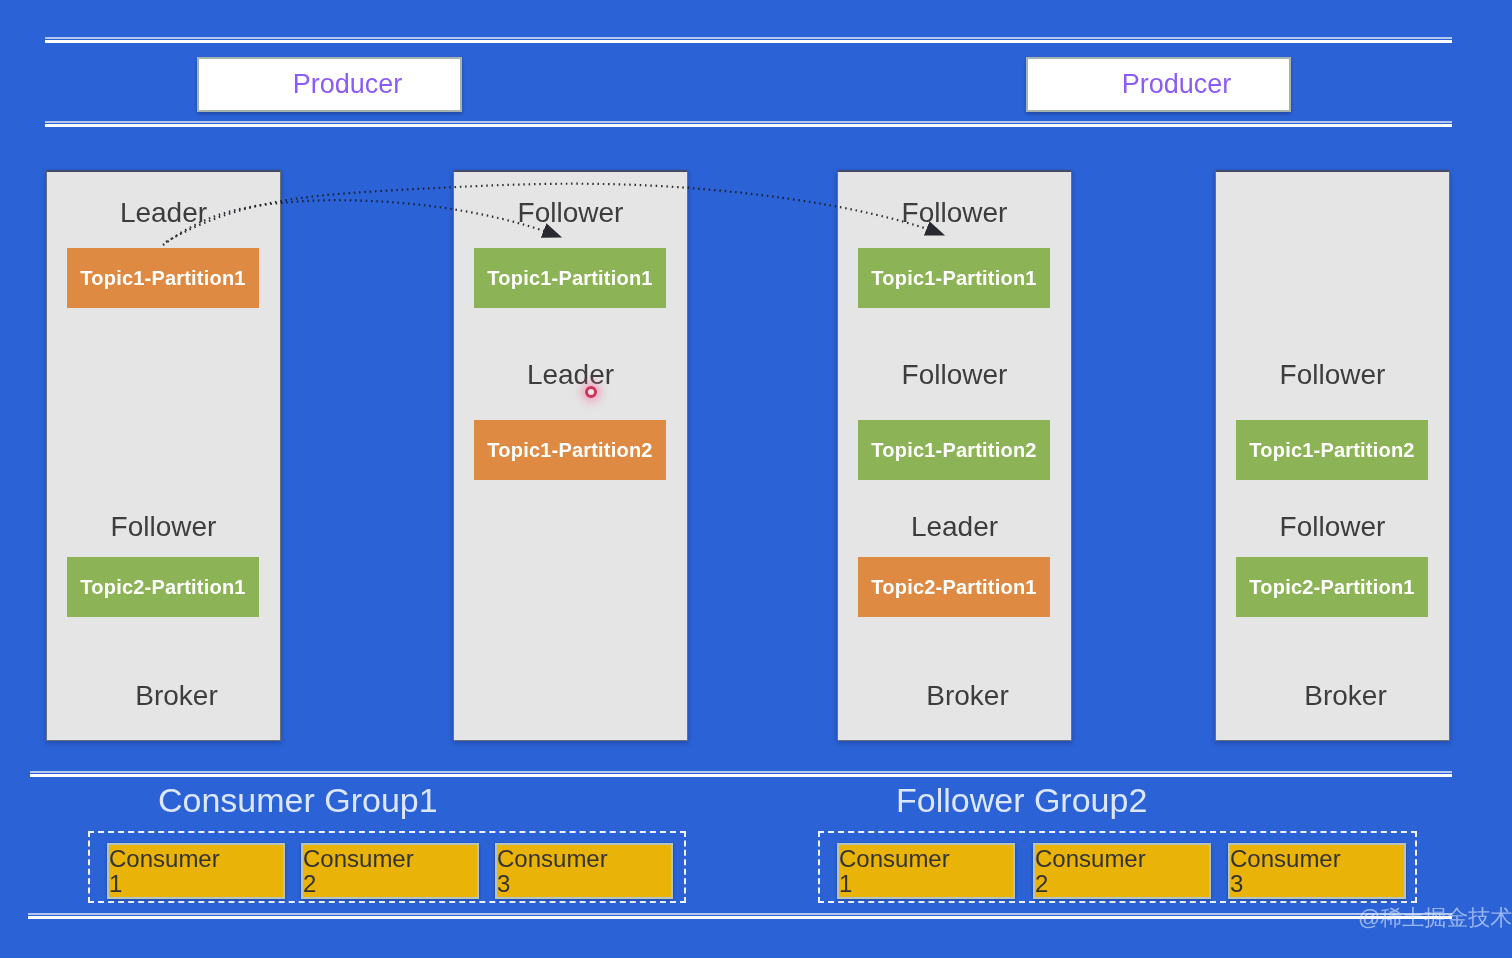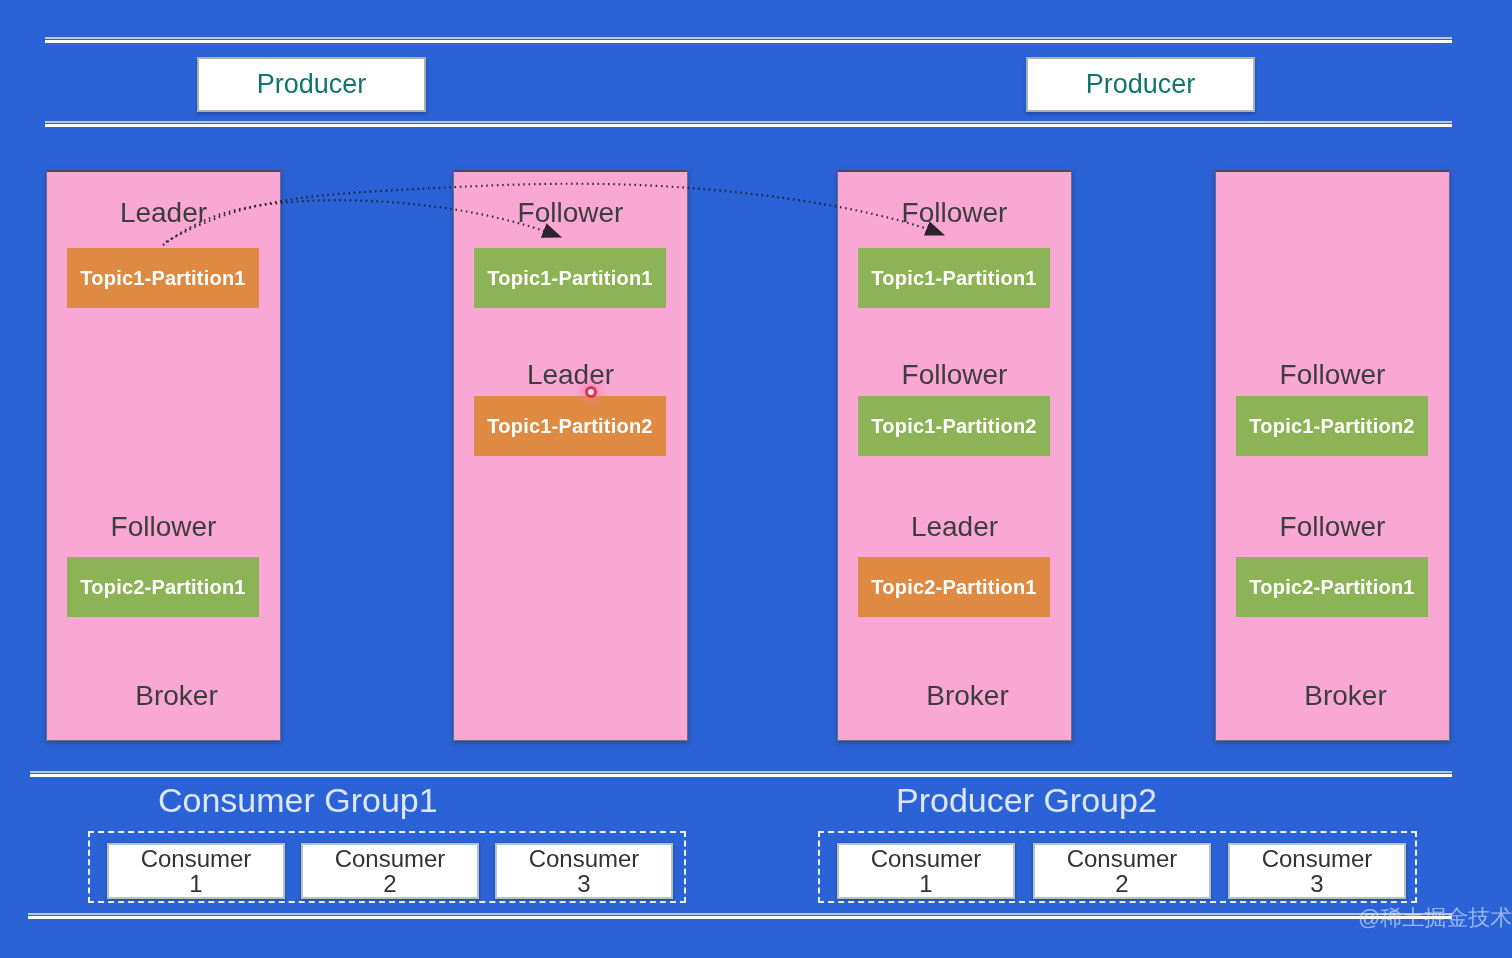--- a/index.html
+++ b/index.html
@@ -19,49 +19,49 @@
   .hline.l1{left:45px;top:37px;width:1407px;}
   .hline.l2{left:45px;top:121px;width:1407px;}
   .hline.l3{left:30px;top:771px;width:1422px;}
   .hline.l4{left:28px;top:913px;width:1424px;}
 
   .producer{
     position:absolute;top:57px;width:225px;height:51px;
     background:#ffffff;border:2px solid #a7b4ab;
     box-shadow:0 2px 3px rgba(0,0,30,.25);
     display:flex;align-items:center;justify-content:center;
-    font-size:27px;color:#0f766e;
+    font-size:27px;color:#8b5cf6;padding-left:36px;
   }
   .producer.p1{left:197px}
   .producer.p2{left:1026px}
 
   .broker{
     position:absolute;top:170px;width:233px;height:568px;
-    background:#f9a8d4;
+    background:#e5e5e5;
     border:1px solid #6a6f7d;border-top:2px solid #454b63;
     box-shadow:0 2px 5px rgba(0,0,40,.25);
     overflow:hidden;
   }
   .broker.b1{left:46px}
   .broker.b2{left:453px}
   .broker.b3{left:837px}
   .broker.b4{left:1215px}
 
   .role{
     position:absolute;left:0;width:100%;text-align:center;
     font-size:28px;line-height:34px;color:#3d3d3d;
   }
   .role.r1{top:24px}.role.r2{top:186px}.role.r3{top:338px}
 
   .part{
     position:absolute;left:20px;width:192px;height:60px;
     display:flex;align-items:center;justify-content:center;
     font-size:20px;font-weight:bold;color:#fff;letter-spacing:.2px;
   }
-  .part.p1{top:76px}.part.p2{top:224px}.part.p3{top:385px}
+  .part.p1{top:76px}.part.p2{top:248px}.part.p3{top:385px}
   .part.leader-part{background:#df8a42;}
   .part.follower-part{background:#8cb456;}
 
   .broker-footer{
     position:absolute;top:508px;left:25px;width:209px;
     text-align:center;font-size:28px;line-height:31px;color:#3d3d3d;
     overflow-wrap:anywhere;
   }
 
   
@@ -83,23 +83,23 @@
 
   .cgroup{
     position:absolute;top:831px;height:68px;
     border:2px dashed #eef3ff;
   }
   .cgroup.g1{left:88px;width:594px;}
   .cgroup.g2{left:818px;width:595px;}
 
   .consumer{
     position:absolute;top:10px;width:174px;height:52px;
-    background:#ffffff;border:2px solid #b6c4bd;
+    background:#eab308;border:2px solid #b6c4bd;
     box-shadow:0 1px 3px rgba(0,0,30,.3);
-    text-align:center;font-size:24px;line-height:25px;color:#333;
+    font-size:24px;line-height:25px;color:#333;
   }
   .cgroup.g1 .consumer.c1{left:17px}
   .cgroup.g1 .consumer.c2{left:211px}
   .cgroup.g1 .consumer.c3{left:405px}
   .cgroup.g2 .consumer.c1{left:17px}
   .cgroup.g2 .consumer.c2{left:213px}
   .cgroup.g2 .consumer.c3{left:408px}
   .consumer span{display:block;}
   .consumer .cname{margin-top:1px;}
 
@@ -177,21 +177,21 @@
   <div class="consumer c2">
     <span class="cname">Consumer</span>
     <span class="cnum">2</span>
   </div>
   <div class="consumer c3">
     <span class="cname">Consumer</span>
     <span class="cnum">3</span>
   </div>
 </div>
 
-<div class="group-title g2">Producer Group2</div>
+<div class="group-title g2">Follower Group2</div>
 <div class="cgroup g2">
   <div class="consumer c1">
     <span class="cname">Consumer</span>
     <span class="cnum">1</span>
   </div>
   <div class="consumer c2">
     <span class="cname">Consumer</span>
     <span class="cnum">2</span>
   </div>
   <div class="consumer c3">

